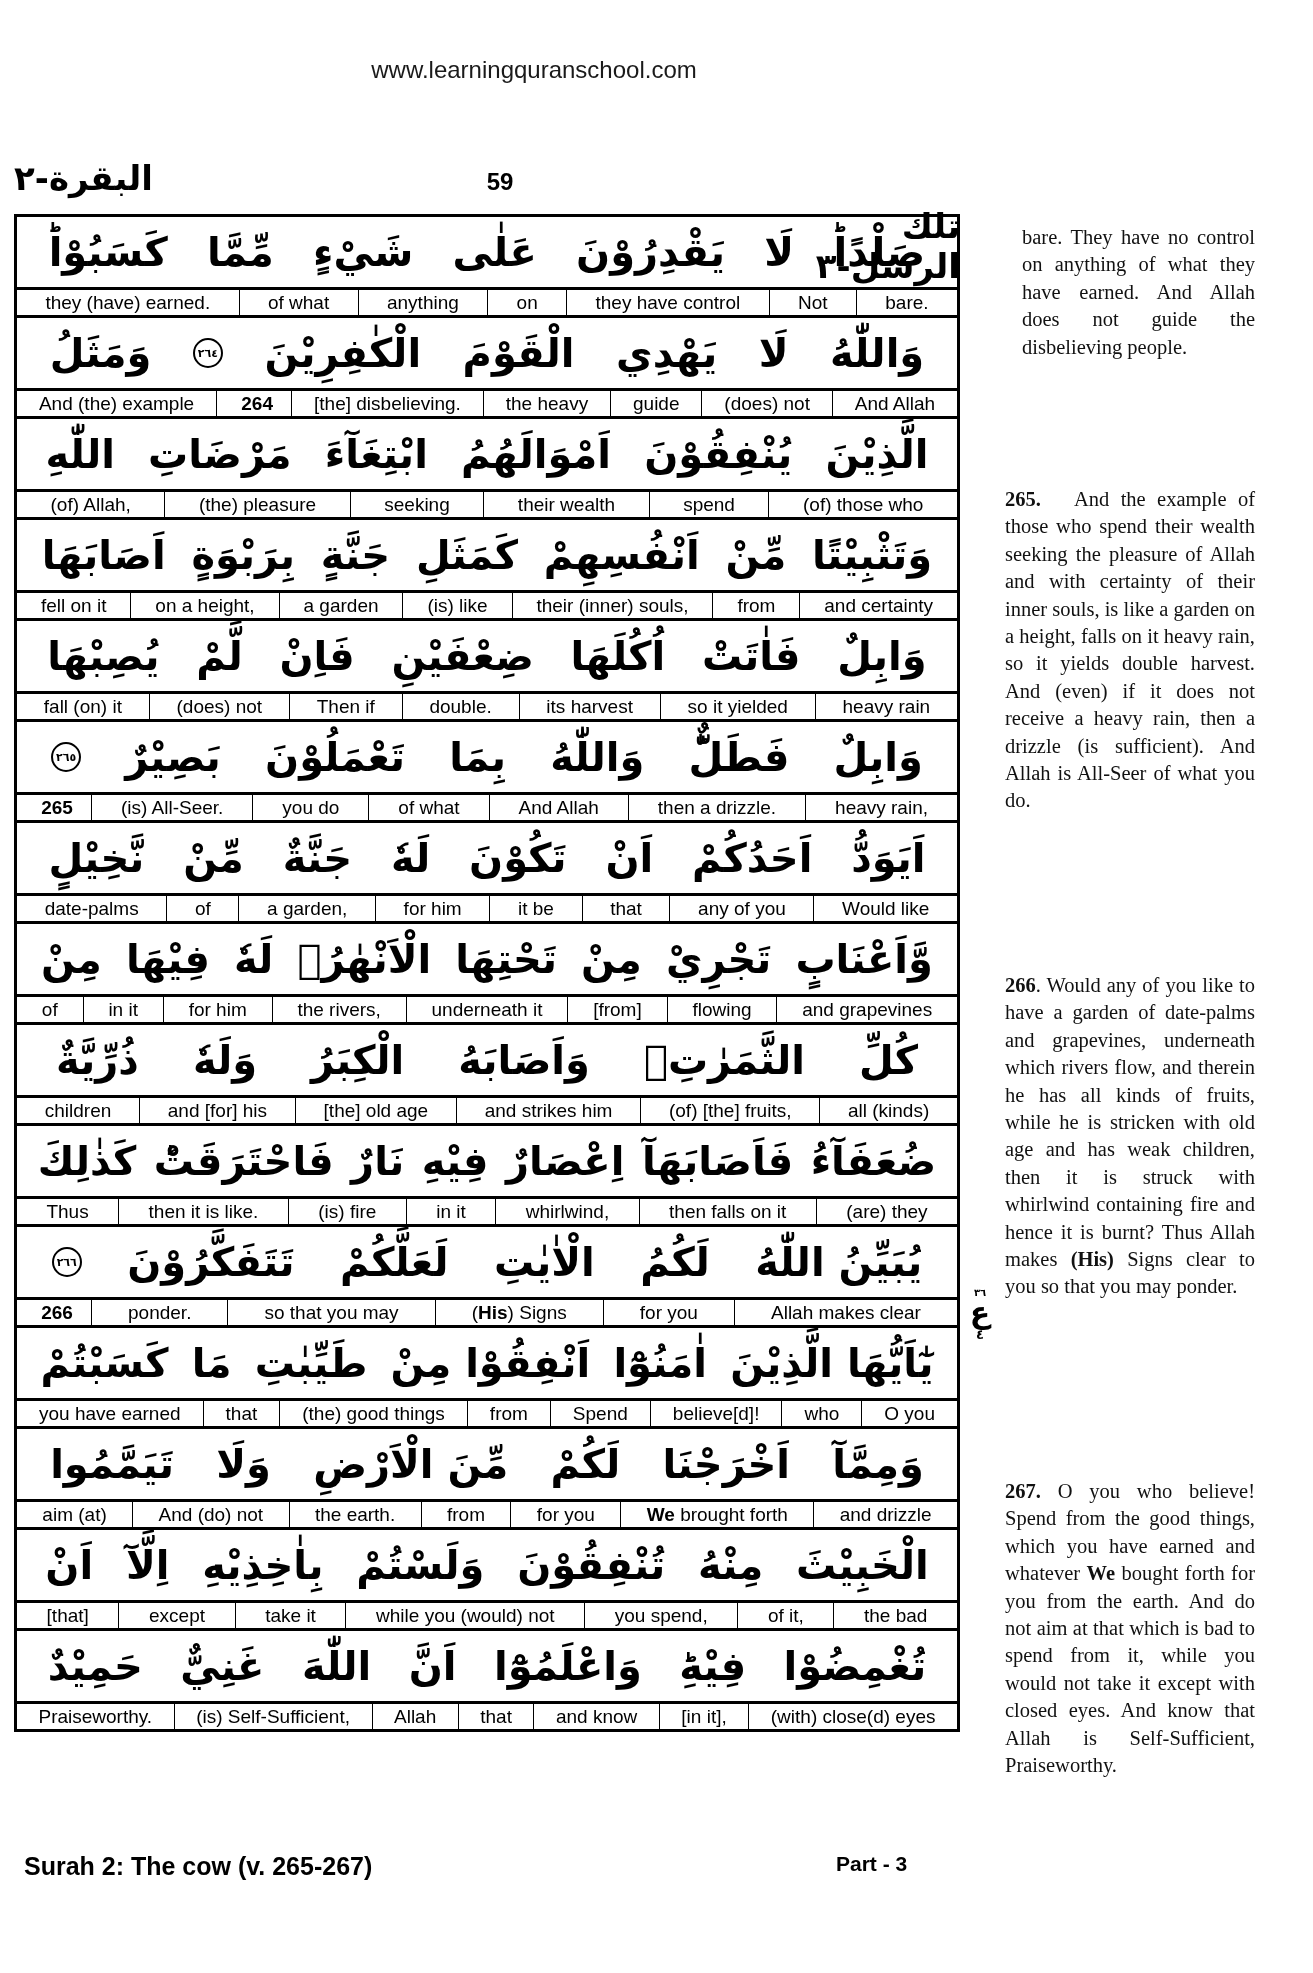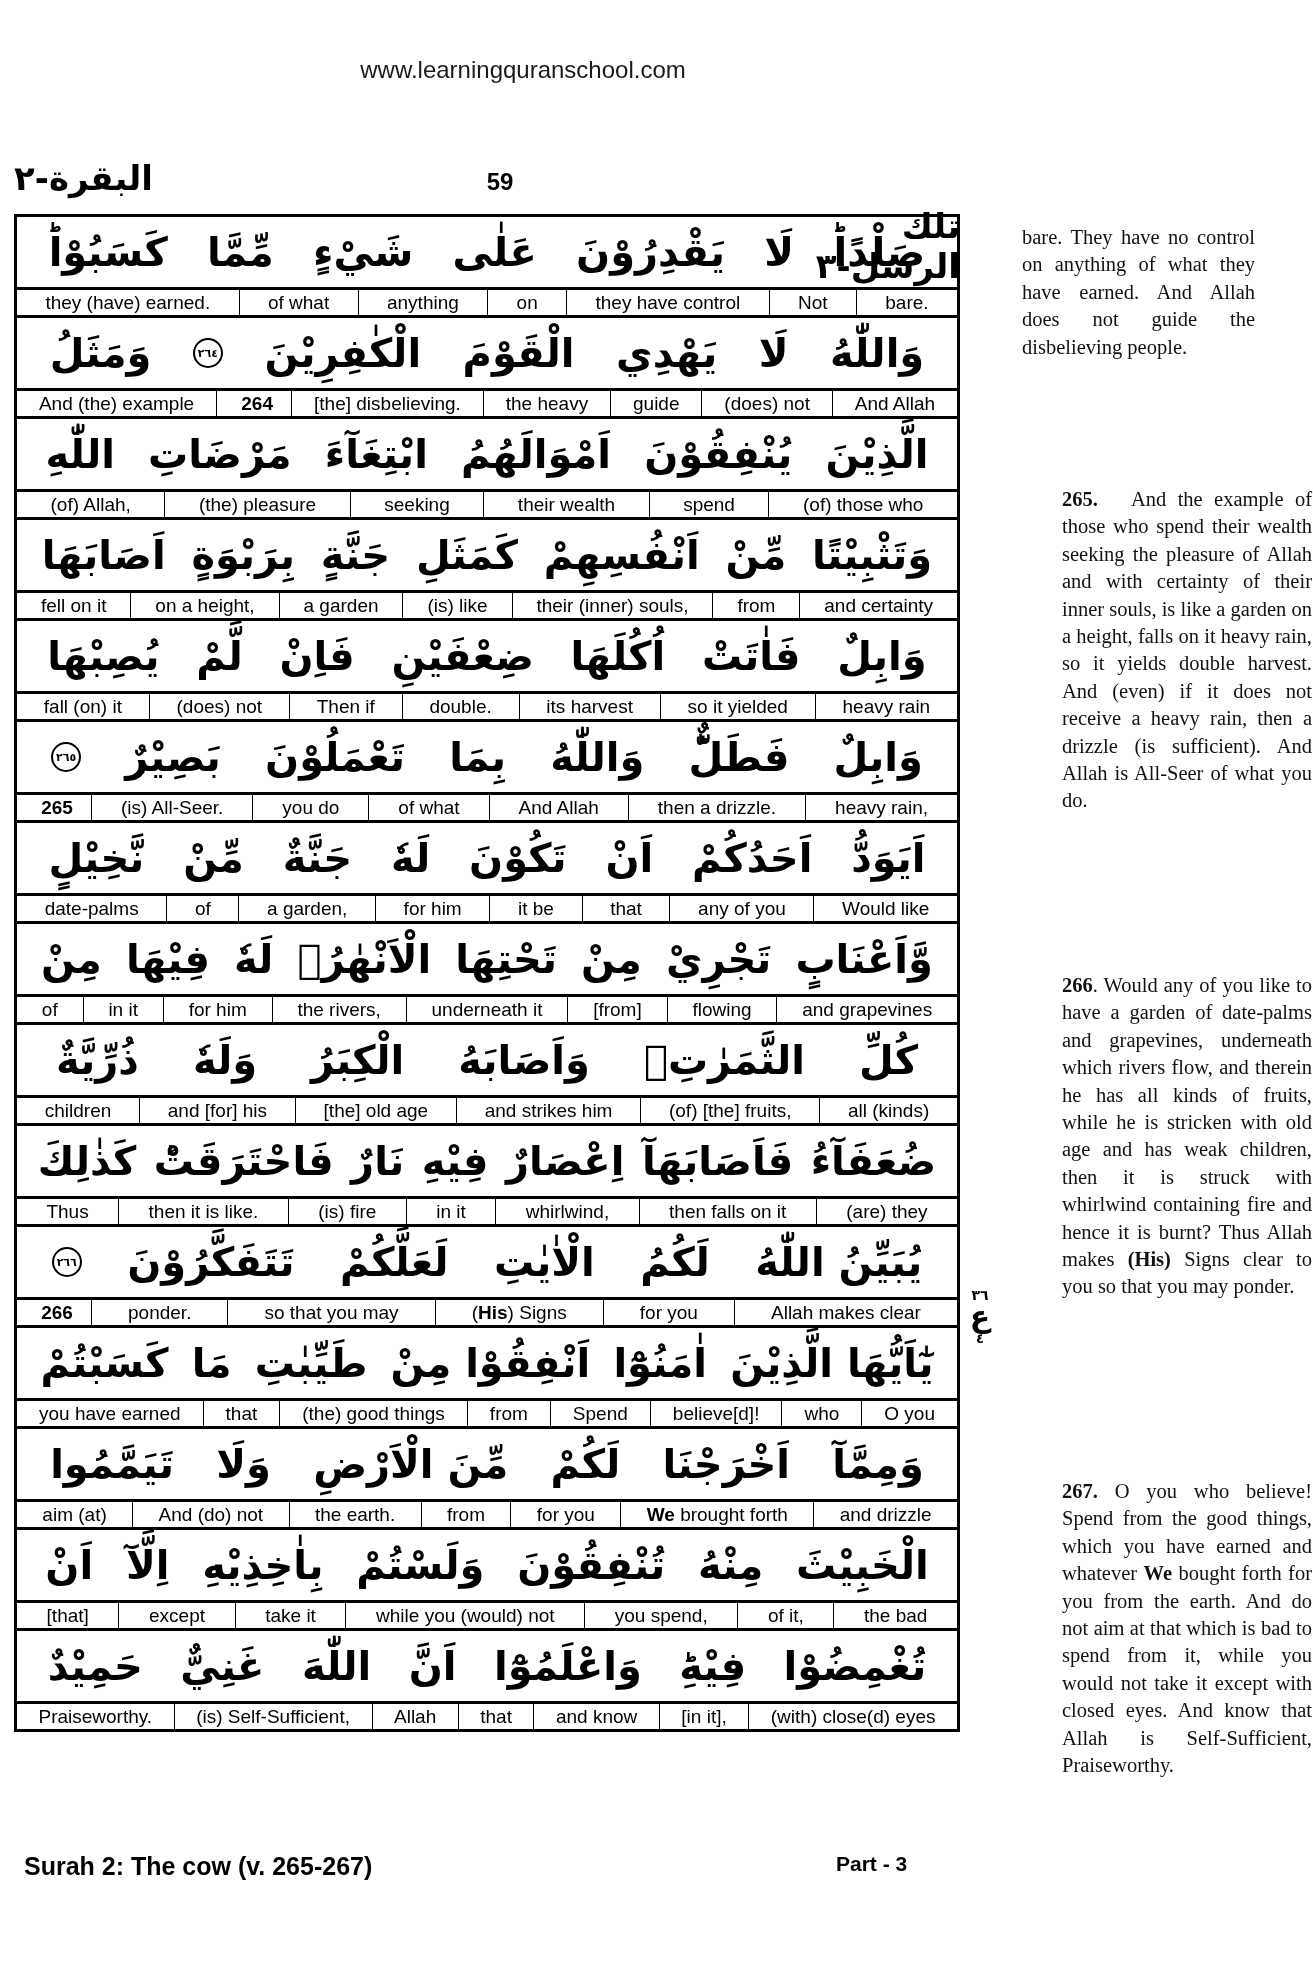--- a/index.html
+++ b/index.html
@@ -1,42 +1,42 @@
 <!DOCTYPE html>
 <html><head>
 <meta charset="utf-8">
 <style>
   html, body { margin: 0; padding: 0; background: #ffffff; }
   body { width: 1313px; height: 1973px; position: relative; overflow: hidden; color: #000; font-family: "Liberation Sans", sans-serif; }
 
-  .url { position: absolute; left: 0; width: 1046px; top: 56px; text-align: center; font-size: 24px; color: #1a1a1a; }
+  .url { position: absolute; left: 11px; width: 1046px; top: 56px; text-align: center; font-size: 24px; color: #1a1a1a; }
 
   .hdr { position: absolute; top: 158px; font-weight: bold; }
   .hdr-left { left: 14px; font-size: 34px; font-family: "DejaVu Sans", sans-serif; direction: rtl; }
   .hdr-center { left: 470px; width: 60px; text-align: center; font-size: 24px; top: 168px; font-family: "Liberation Sans", sans-serif; }
   .hdr-right { left: 770px; width: 190px; text-align: right; font-size: 34px; font-family: "DejaVu Sans", sans-serif; direction: rtl; margin-top: 48px; }
 
   .wbw-table { position: absolute; left: 14px; top: 214px; width: 946px; border: 3px solid #000; box-sizing: border-box; }
   .pair { }
   .ar-row { height: 73px; display: flex; flex-direction: row-reverse; justify-content: space-around; align-items: center; border-bottom: 3px solid #000; padding: 0 12px; box-sizing: border-box; }
   .ar-word { font-family: "DejaVu Sans", sans-serif; font-weight: bold; font-size: 40px; direction: rtl; white-space: nowrap; line-height: 1; }
   .ayah-mark { display: inline-flex; align-items: center; justify-content: center; width: 26px; height: 26px; border: 2.5px solid #000; border-radius: 50%; font-size: 11px; font-weight: bold; font-family: "DejaVu Sans", sans-serif; }
   .en-row { height: 25px; display: flex; flex-direction: row-reverse; border-bottom: 3px solid #000; box-sizing: content-box; }
   .pair:last-child .en-row { border-bottom: none; }
   .en-cell { flex: 1 1 auto; border-left: 1.5px solid #000; text-align: center; font-size: 19px; line-height: 25px; white-space: nowrap; overflow: hidden; padding: 0 4px; }
   .en-cell:last-child { border-left: none; }
   .en-cell.num { font-weight: bold; flex: 0 0 auto; min-width: 60px; padding-left: 10px; }
   .en-cell b { font-weight: bold; }
 
   .ruku { position: absolute; left: 963px; top: 1288px; width: 34px; text-align: center; font-family: "DejaVu Sans", sans-serif; font-weight: bold; line-height: 1; }
-  .ruku .top { font-size: 14px; display: block; text-align: center; }
+  .ruku .top { font-size: 10px; display: block; text-align: center; }
   .ruku .main { font-size: 30px; display: block; }
   .ruku .bot { font-size: 13px; display: block; }
 
-  .commentary { position: absolute; left: 1062px; width: 250px; font-family: "Liberation Serif", serif; font-size: 20.5px; line-height: 27.4px; text-align: justify; color: #111; }
+  .commentary { position: absolute; left: 1005px; width: 250px; font-family: "Liberation Serif", serif; font-size: 20.5px; line-height: 27.4px; text-align: justify; color: #111; }
   .commentary .vnum { font-weight: bold; }
   .c1 { top: 224px; left: 1022px; width: 233px; }
   .c2 { top: 486px; }
   .c3 { top: 972px; }
   .c4 { top: 1478px; }
 
   .footer-left { position: absolute; left: 24px; top: 1852px; font-size: 25px; font-weight: bold; }
   .footer-right { position: absolute; left: 836px; top: 1852px; font-size: 21px; font-weight: bold; }
 </style>
 </head>

